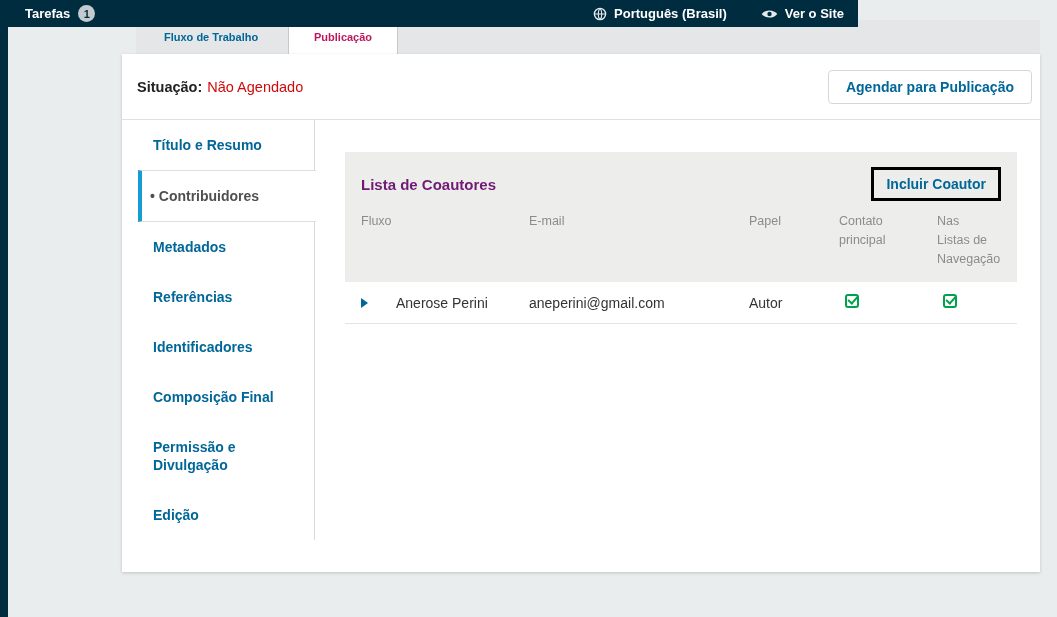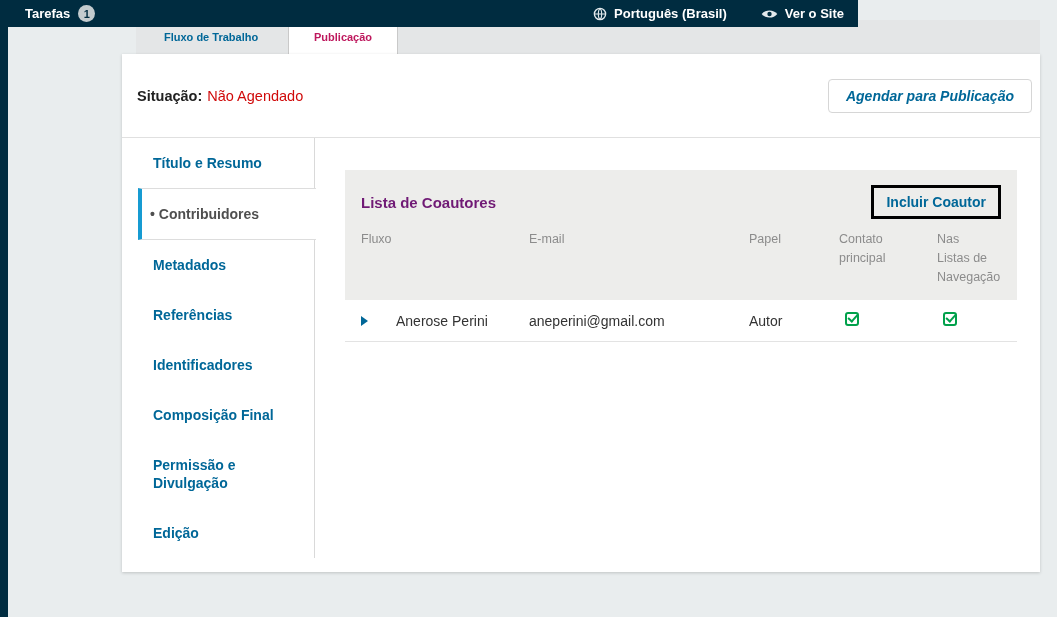--- a/index.html
+++ b/index.html
@@ -43,31 +43,30 @@
     border-left:1px solid #c9c9c9; border-right:1px solid #c9c9c9; height:35px;
   }
 
   
   .card {
     position:absolute; left:122px; top:54px; width:918px; height:518px;
     background:#ffffff; box-shadow:0 1px 3px rgba(0,0,0,0.18); z-index:3;
   }
 
   .status-row {
-    height:84px; display:flex; align-items:center;
+    height:66px; display:flex; align-items:center;
     padding:0 8px 0 15px; border-bottom:1px solid #e0e0e0;
   }
   .status-text { font-size:14.5px; color:#222222; }
   .status-label { font-weight:bold; }
   .status-value { color:#d00a0a; margin-left:5px; }
   .schedule-btn {
     margin-left:auto; background:#ffffff; border:1px solid #d6d6d6; border-radius:4px;
     padding:8px 17px; color:#006798; font-weight:bold; font-size:14px; cursor:pointer;
     font-family:"Liberation Sans", sans-serif;
-    font-style:italic;
   }
 
   .body-row { display:flex; height:451px; }
 
   
   .side-menu { width:177px; margin-left:16px; position:relative; flex:none; }
   .side-menu::after {
     content:''; position:absolute; right:0; top:0; width:1px; height:420px;
     background:#d9d9d9; z-index:1;
   }

